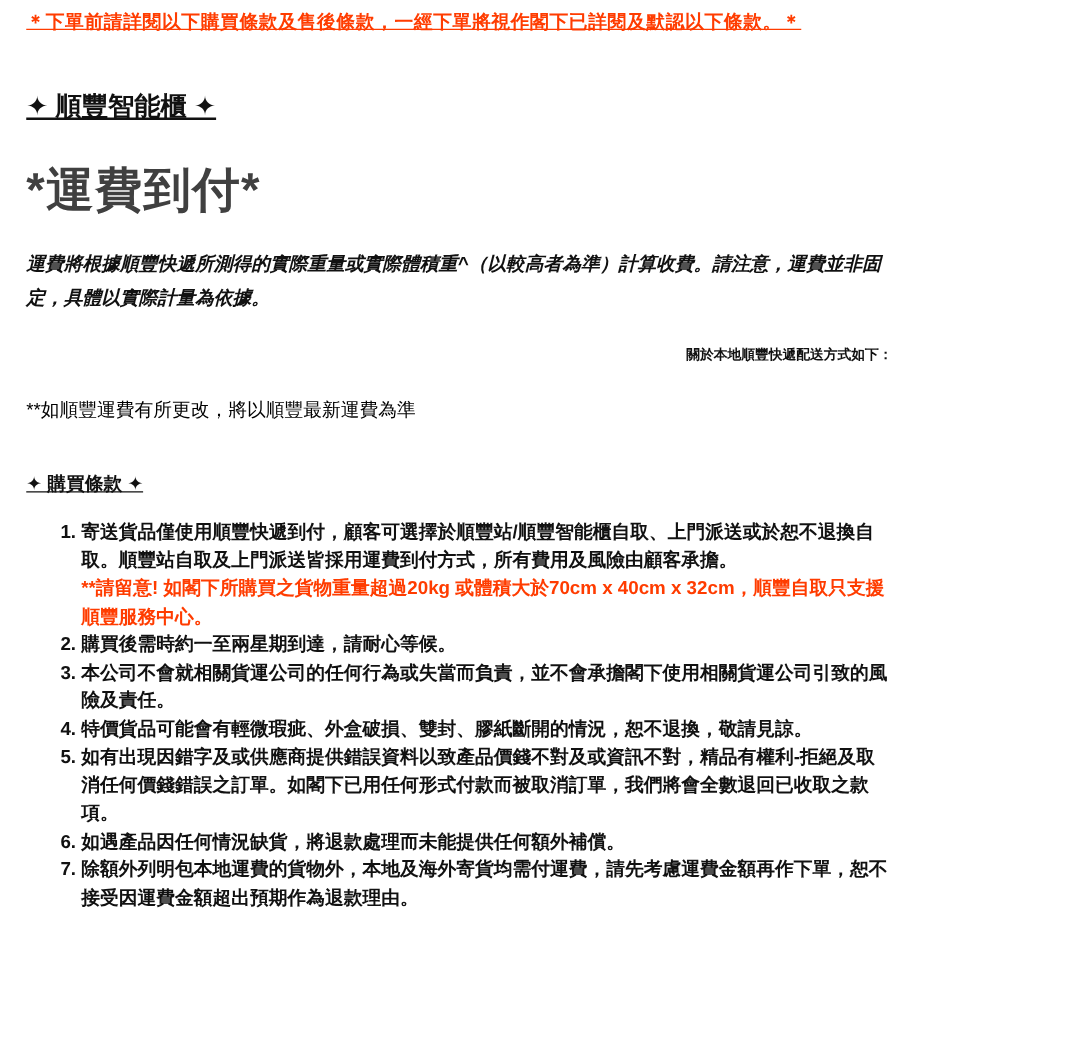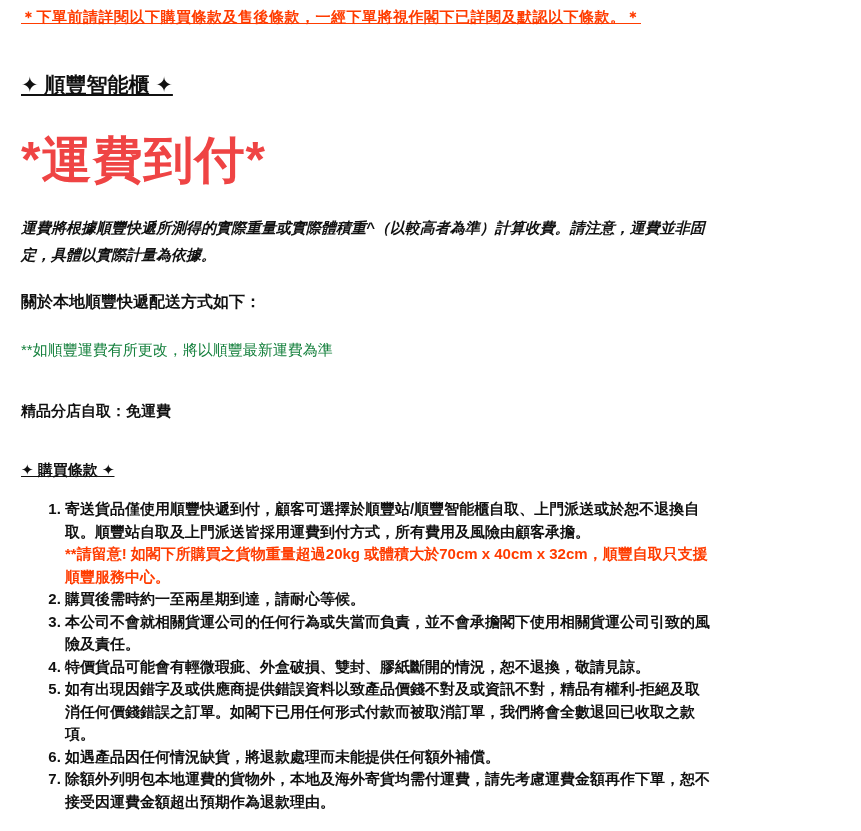--- a/index.html
+++ b/index.html
@@ -37,59 +37,60 @@
 
   .sub-heading {
     margin: 4px 0 0 0;
     font-size: 22px;
     font-weight: bold;
     color: #111111;
   }
 
   .cod-banner {
     margin: 28px 0 0 0;
-    font-size: 50px;
+    font-size: 38px;
     font-weight: bold;
-    color: #ef4444;
+    color: #404040;
     letter-spacing: 1px;
   }
 
   .intro {
     margin: 20px 0 0 0;
     font-size: 15px;
     font-weight: bold;
     line-height: 1.8;
     max-width: 818px;
     font-style: italic;
   }
 
   .methods-title {
     margin: 24px 0 0 0;
-    font-size: 16px;
+    font-size: 11px;
     font-weight: bold;
+    text-align: right;
   }
 
   ul.methods {
     margin: 16px 0 0 0;
     padding-left: 52px;
     list-style: disc;
   }
   ul.methods li {
     font-size: 15px;
     font-weight: bold;
     line-height: 1.4;
     margin-bottom: 16px;
     padding-left: 2px;
   }
 
   .fee-change-note {
     margin: 28px 0 0 0;
     font-size: 15px;
     font-weight: normal;
-    color: #15803d;
+    color: #000000;
   }
 
   .store-pickup-note {
     margin: 42px 0 0 0;
     font-size: 15px;
     font-weight: bold;
   }
 
   .terms-heading {
     margin: 40px 0 0 0;
@@ -128,21 +129,20 @@
 
   <h1 class="cod-banner">*運費到付*</h1>
 
   <p class="intro">運費將根據順豐快遞所測得的實際重量或實際體積重^（以較高者為準）計算收費。請注意，運費並非固定，具體以實際計量為依據。</p>
 
   <p class="methods-title">關於本地順豐快遞配送方式如下：</p>
 
 
   <p class="fee-change-note">**如順豐運費有所更改，將以順豐最新運費為準</p>
 
-  <p class="store-pickup-note">精品分店自取：免運費</p>
 
   <h3 class="terms-heading">✦ 購買條款 ✦</h3>
 
   <ol class="terms-list">
     <li>
       <span>寄送貨品僅使用順豐快遞到付，顧客可選擇於</span><span class="ul-seg">順豐站/順豐智能櫃自取、上門派送</span><span>或於</span><span class="ul-seg">恕不退換</span><span>自取。順豐站自取及上門派送皆採用運費到付方式，所有費用及風險由顧客承擔。</span>
       <span class="warning-line">**請留意! 如閣下所購買之貨物重量超過20kg 或體積大於70cm x 40cm x 32cm，順豐自取只支援順豐服務中心。</span>
     </li>
     <li>購買後需時約一至兩星期到達，請耐心等候。</li>
     <li>本公司不會就相關貨運公司的任何行為或失當而負責，並不會承擔閣下使用相關貨運公司引致的風險及責任。</li>

